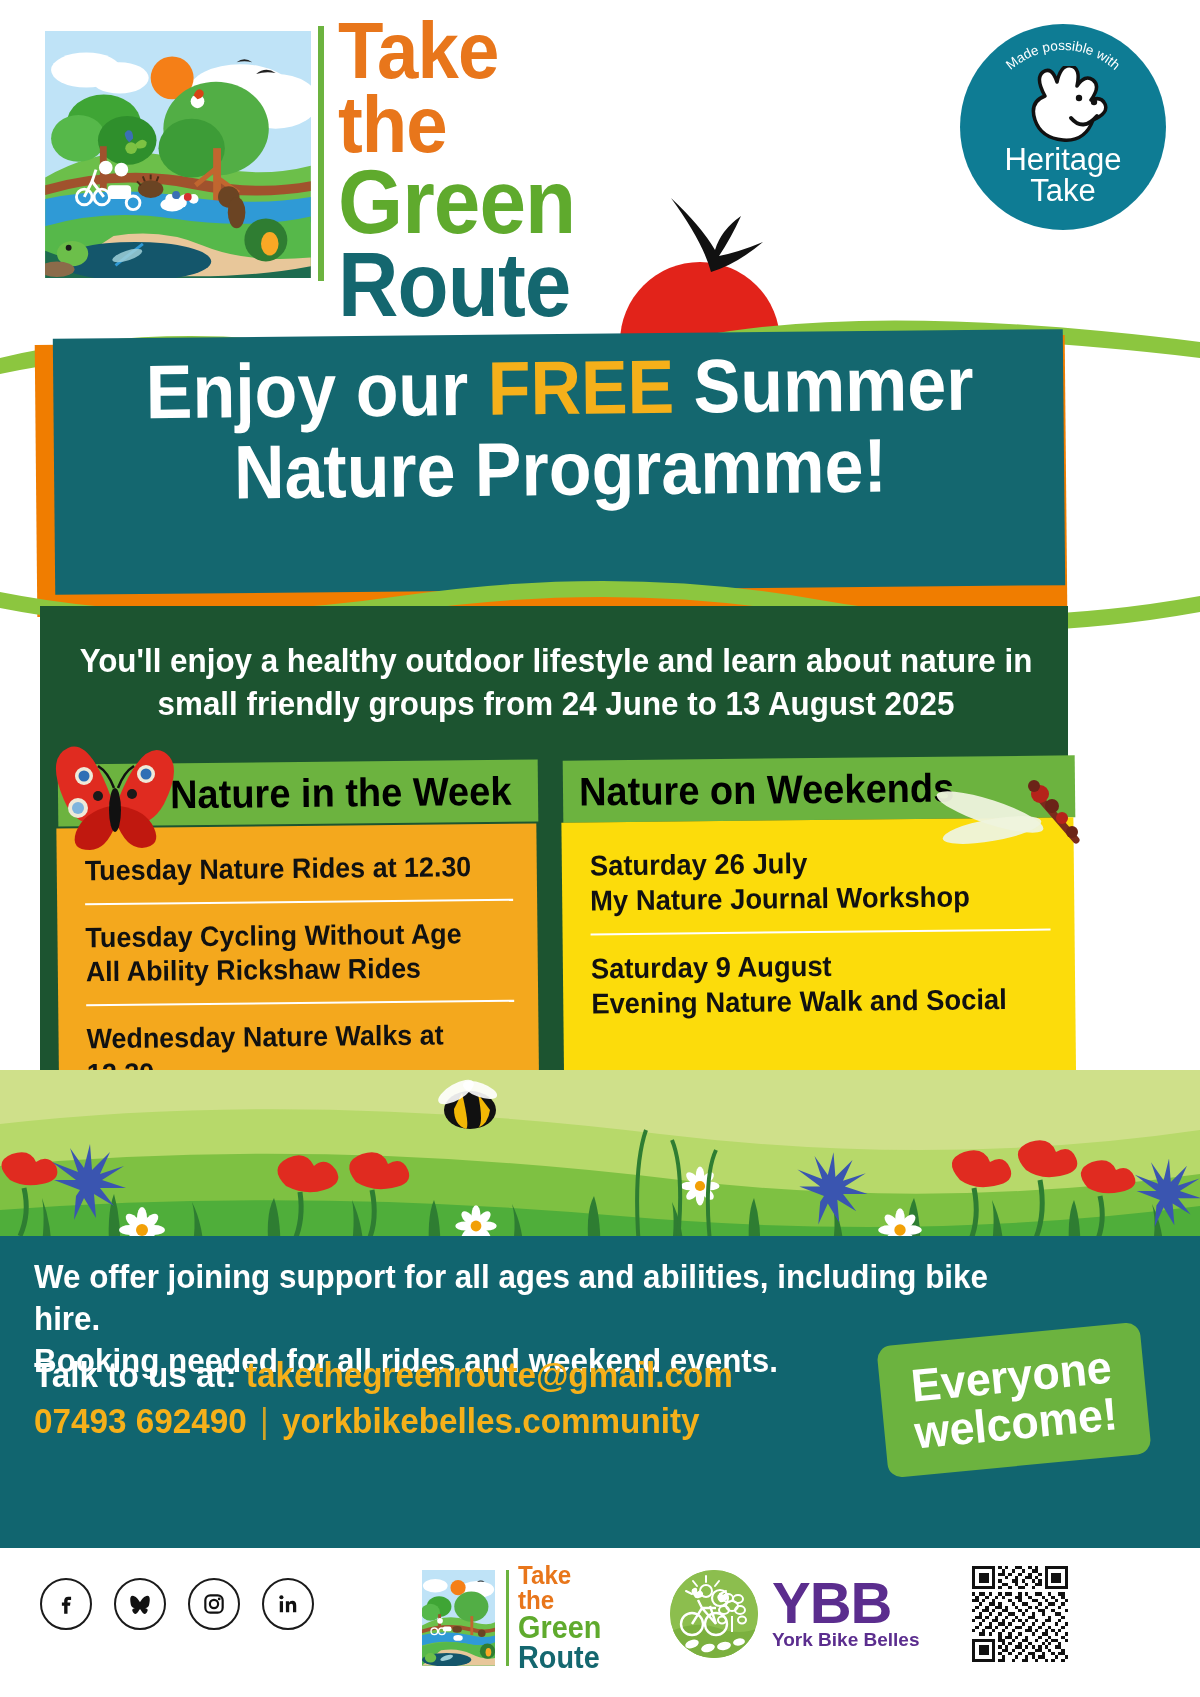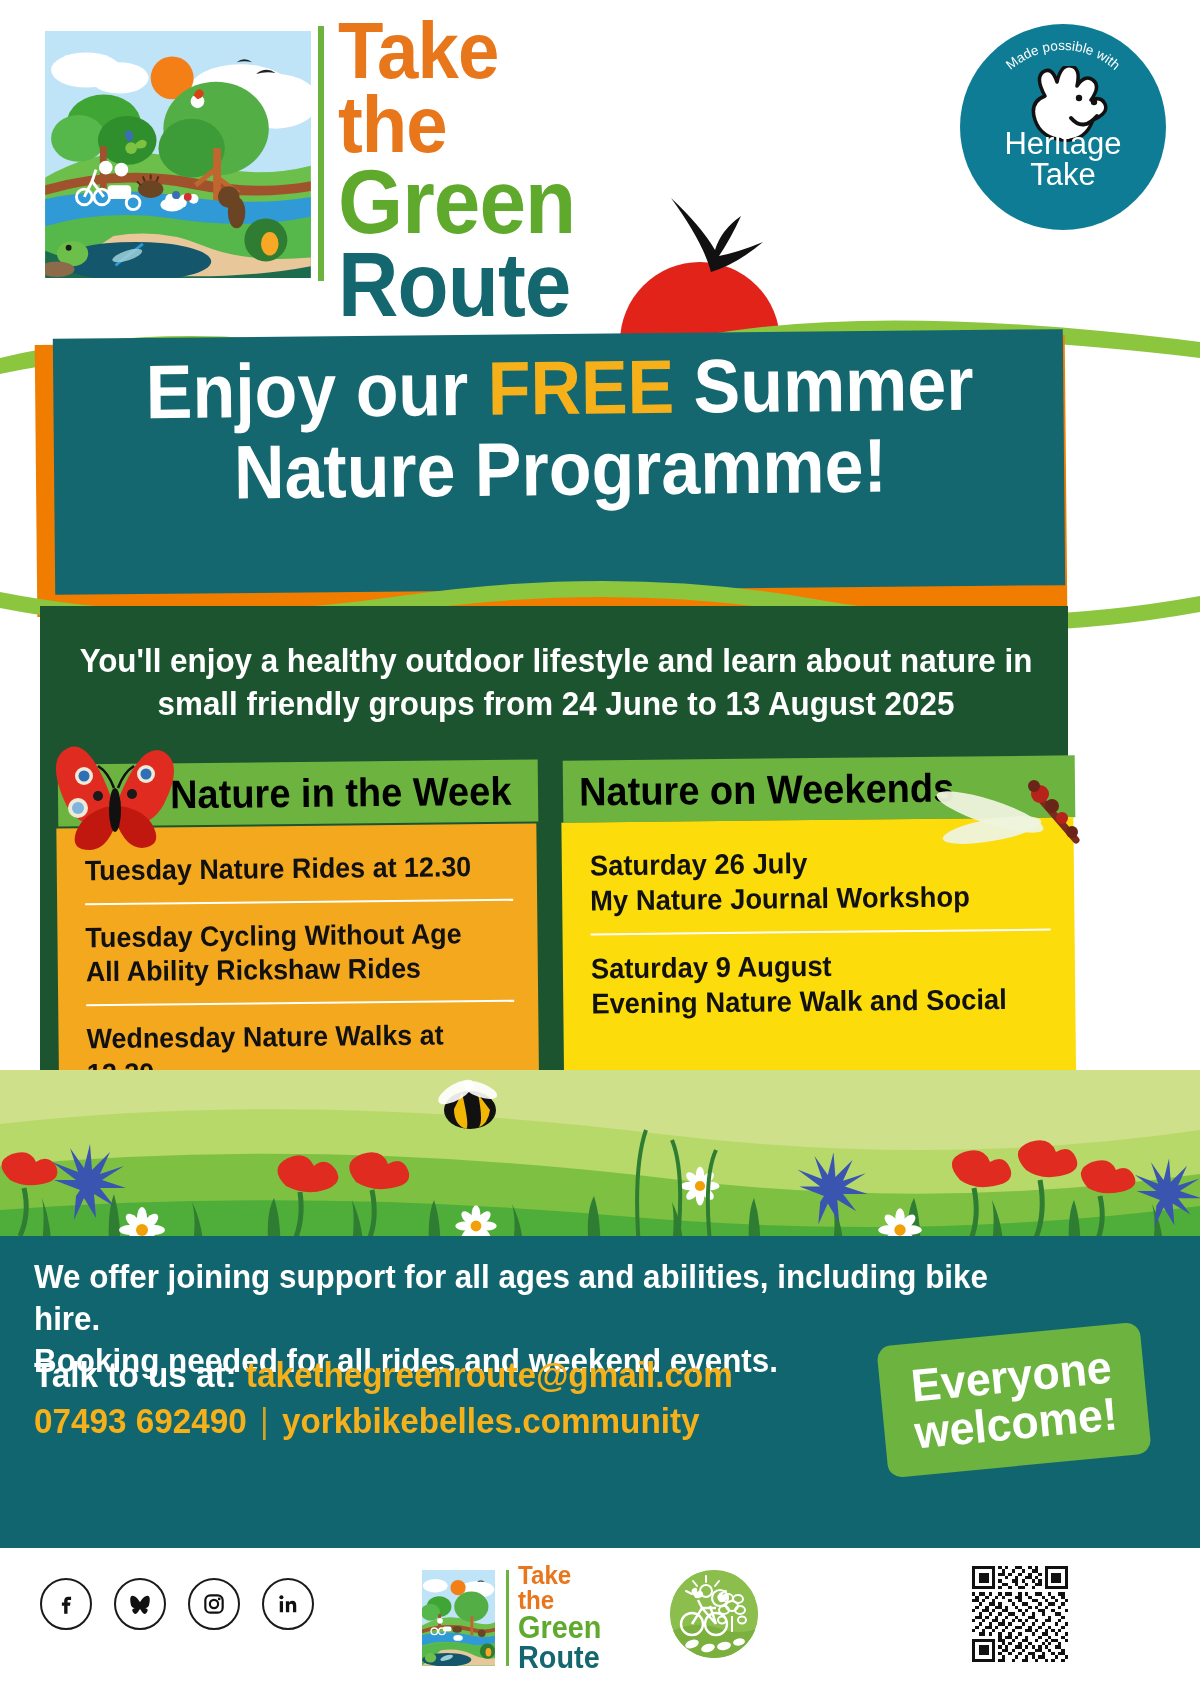--- a/index.html
+++ b/index.html
@@ -45,21 +45,21 @@
     position: absolute; right: 34px; top: 24px;
     width: 206px; height: 206px; border-radius: 50%;
     background: #0e7c94;
   }
   .heritage-arc {
     position: absolute; left: 0; top: 0; width: 206px; height: 206px;
   }
   .heritage-arc text { font-size: 13.5px; fill: #ffffff; font-family: "Liberation Sans", sans-serif; }
   .heritage-hand { position: absolute; left: 55px; top: 42px; width: 96px; height: 76px; }
   .heritage-name {
-    position: absolute; left: 0; right: 0; top: 104px;
+    position: absolute; left: 0; right: 0; top: 120px;
     color: #ffffff; text-align: center;
     font-size: 31px; font-weight: normal; line-height: 1.0;
   }
   .heritage-name span { display: block; }
 
   
   .red-sun {
     position: absolute; left: 620px; top: 262px;
     width: 160px; height: 160px; border-radius: 50%;
     background: #e2231a;
@@ -633,20 +633,24 @@
         </g>
         <circle cx="36" cy="21" r="6" fill="none" stroke="#ffffff" stroke-width="2"></circle>
         <g fill="#ffffff">
           <ellipse cx="22" cy="74" rx="7" ry="4" transform="rotate(-18 22 74)"></ellipse>
           <ellipse cx="38" cy="78" rx="7" ry="4" transform="rotate(-14 38 78)"></ellipse>
           <ellipse cx="54" cy="76" rx="7" ry="4" transform="rotate(-10 54 76)"></ellipse>
           <ellipse cx="69" cy="72" rx="6" ry="3.6" transform="rotate(-10 69 72)"></ellipse>
         </g>
         <path d="M24 26 q-5 -6 0 -8 q4 -1 3 4 q4 -3 6 1 q1 4 -4 5 q-4 1 -5 -2z" fill="#ffffff"></path>
       </svg>
+    </div>
+    <div class="ybb-words">
+      <div class="ybb-big">YBB</div>
+      <div class="ybb-small">York Bike Belles</div>
     </div>
   </div>
 
   <svg class="qr" viewBox="0 0 29 29" shape-rendering="crispEdges">
     <rect width="29" height="29" fill="#ffffff"></rect>
     <g fill="#111111">
       <path d="M0 0h7v7h-7z"></path>
         <rect x="1" y="1" width="5" height="5" fill="#ffffff"></rect>
         <rect x="2" y="2" width="3" height="3"></rect>
       <path d="M22 0h7v7h-7z"></path>

